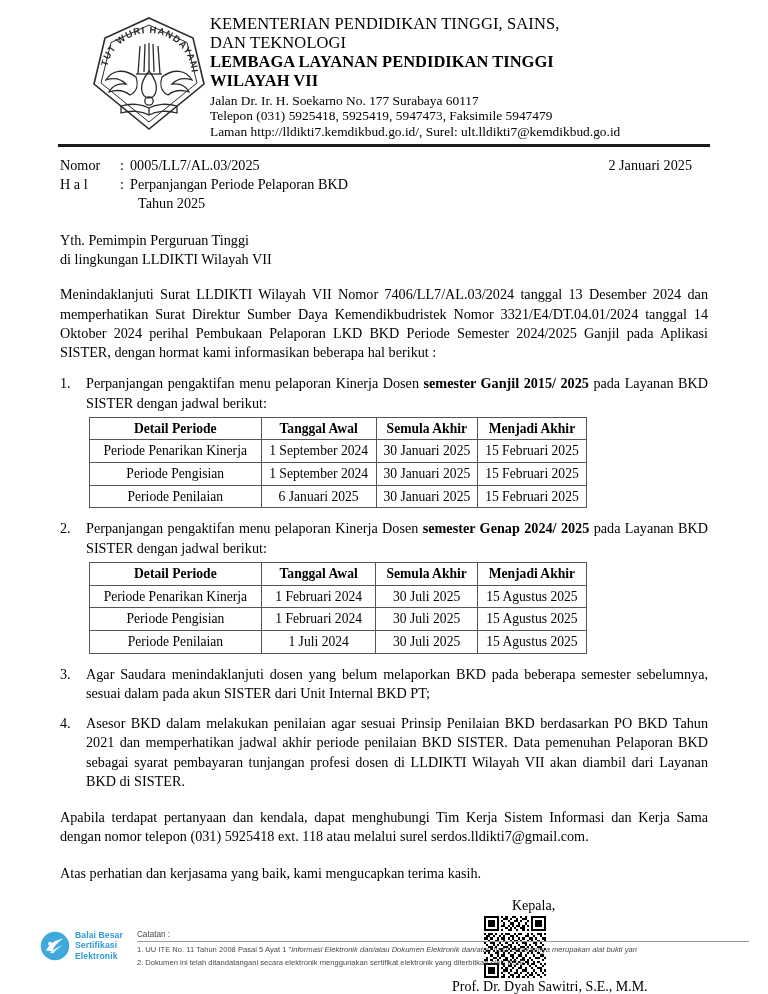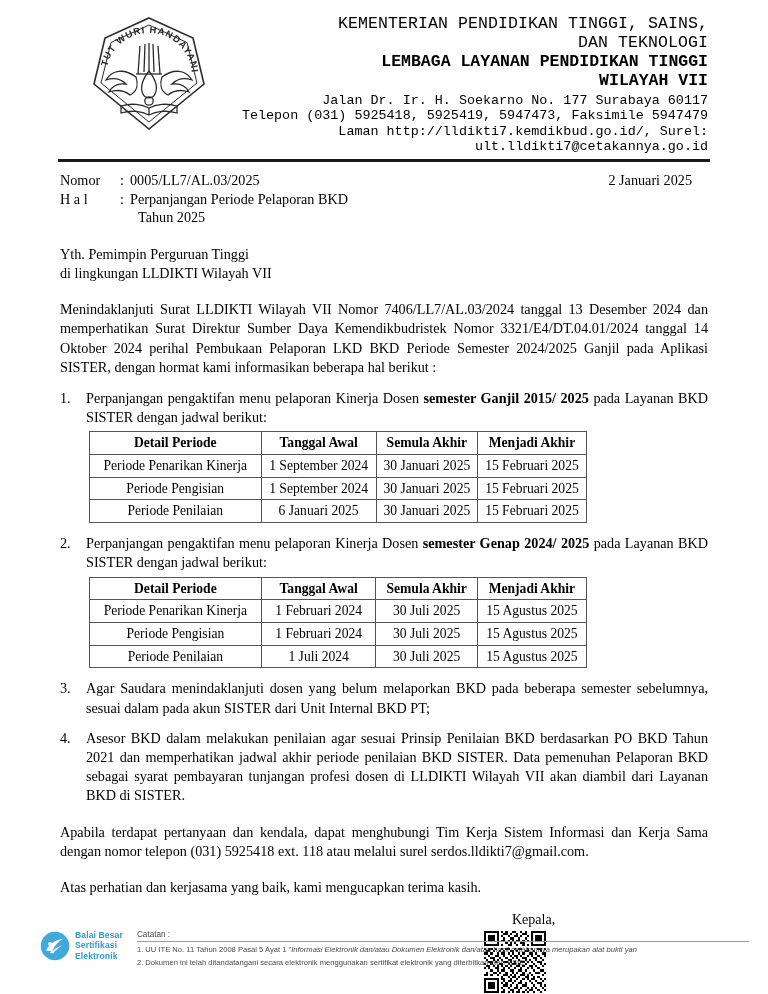--- a/index.html
+++ b/index.html
@@ -24,23 +24,22 @@
   }
   .emblem {
     position: absolute;
     left: 88px;
     top: 14px;
     width: 122px;
     height: 122px;
   }
   .head-text {
     margin-left: 150px;
-    text-align: right;
+    text-align: left;
     line-height: 1.16;
-    font-family: Liberation Mono, monospace;
   }
   .head-l1 {
     font-size: 16.5px;
     letter-spacing: .1px;
   }
   .head-l2 {
     font-size: 16.5px;
     font-weight: bold;
   }
   .head-l3 {
@@ -224,21 +223,21 @@
       </g>
     </svg>
 
     <div class="head-text">
       <div class="head-l1">KEMENTERIAN PENDIDIKAN TINGGI, SAINS,</div>
       <div class="head-l1">DAN TEKNOLOGI</div>
       <div class="head-l2">LEMBAGA LAYANAN PENDIDIKAN TINGGI</div>
       <div class="head-l2">WILAYAH VII</div>
       <div class="head-l3">Jalan Dr. Ir. H. Soekarno No. 177 Surabaya 60117</div>
       <div class="head-l4">Telepon (031) 5925418, 5925419, 5947473, Faksimile 5947479</div>
-      <div class="head-l5">Laman http://lldikti7.kemdikbud.go.id/, Surel: ult.lldikti7@cetakannya.go.id</div>
+      <div class="head-l5">Laman http://lldikti7.kemdikbud.go.id/, Surel: ult.lldikti7@kemdikbud.go.id</div>
     </div>
   </div>
 
   <div class="rule-double"></div>
 
   <div class="meta">
     <div class="letter-date">2 Januari 2025</div>
     <div class="meta-row">
       <span class="meta-label">Nomor</span>
       <span class="meta-colon">:</span>

